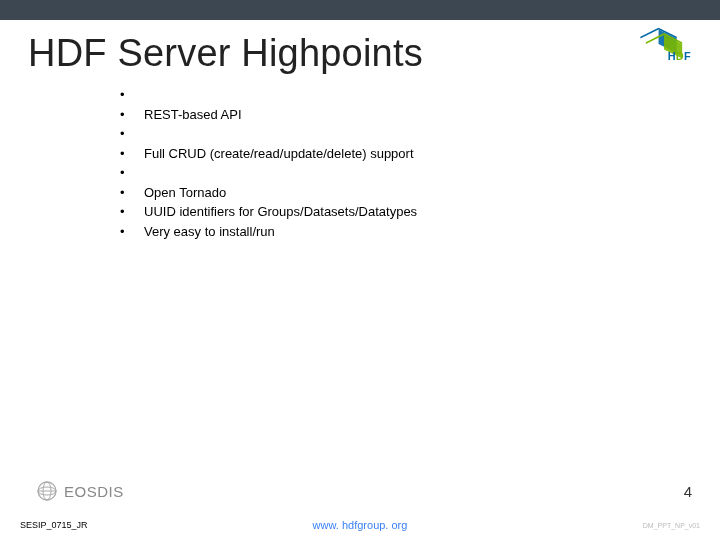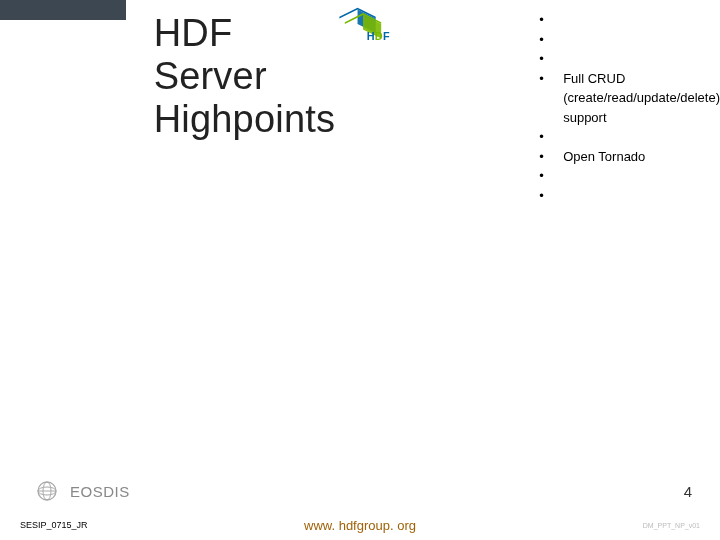--- a/index.html
+++ b/index.html
@@ -1,33 +1,33 @@
 <!DOCTYPE html>
 <html><head>
   <meta charset="utf-8">
   <style>
     * { margin: 0; padding: 0; box-sizing: border-box; }
     html, body { width: 720px; height: 540px; font-family: Arial, Helvetica, sans-serif; background: #fff; overflow: hidden; }
-    .slide { width: 720px; height: 540px; position: relative; display: flex; flex-direction: row; }
+    .slide { width: 720px; height: 540px; position: relative; display: flex; flex-direction: column; }
     .topbar { width: 100%; height: 20px; background: #3d4751; }
     .header-row { display: flex; align-items: flex-start; justify-content: space-between; padding: 12px 28px 0 28px; }
     .title { font-size: 38px; font-weight: 400; color: #222; letter-spacing: 0.2px; }
     .logo { margin-top: -8px; }
     .logo svg { width: 56px; height: 40px; }
     .content { padding: 10px 0 0 120px; }
     .bullets { list-style: none; }
     .bullets li { font-size: 13px; color: #000; line-height: 1.5; display: flex; align-items: flex-start; }
     .bullets li .dot { display: inline-block; width: 24px; flex: 0 0 24px; text-align: left; }
     .footer-row { position: absolute; left: 0; right: 0; bottom: 38px; display: flex; align-items: center; justify-content: space-between; padding: 0 28px 0 36px; }
-    .eosdis { display: flex; align-items: center; gap: 12px; }
+    .eosdis { display: flex; align-items: center; gap: 6px; }
     .eosdis-text { font-size: 15px; font-weight: 500; color: #888; letter-spacing: 0.5px; }
     .pagenum { font-size: 15px; color: #333; }
     .bottom-row { position: absolute; left: 0; right: 0; bottom: 10px; display: flex; align-items: center; justify-content: space-between; padding: 0 20px 0 20px; }
     .sesip { font-size: 9px; color: #000; }
-    .website { font-size: 13px; color: #a16207; position: absolute; left: 50%; transform: translateX(-50%); }
+    .website { font-size: 11px; color: #3b82f6; position: absolute; left: 50%; transform: translateX(-50%); }
     .dmref { font-size: 7px; color: #bbb; }
   </style>
 </head>
 <body>
 
 <div class="slide">
   <div class="topbar"></div>
 
   <div class="header-row">
     <h1 class="title">HDF Server Highpoints</h1>
@@ -44,40 +44,43 @@
     </div>
   </div>
 
   <div class="content">
     <ul class="bullets">
       <li>
           <span class="dot">•</span>
         </li>
       <li>
           <span class="dot">•</span>
+          <span>REST-based API</span>
         </li>
       <li>
           <span class="dot">•</span>
         </li>
       <li>
           <span class="dot">•</span>
           <span>Full CRUD (create/read/update/delete) support</span>
         </li>
       <li>
           <span class="dot">•</span>
         </li>
       <li>
           <span class="dot">•</span>
           <span>Open Tornado</span>
         </li>
       <li>
           <span class="dot">•</span>
+          <span>UUID identifiers for Groups/Datasets/Datatypes</span>
         </li>
       <li>
           <span class="dot">•</span>
+          <span>Very easy to install/run</span>
         </li>
     </ul>
   </div>
 
   <div class="footer-row">
     <div class="eosdis">
       <svg width="22" height="22" viewBox="0 0 22 22">
         <circle cx="11" cy="11" r="9" fill="none" stroke="#aaa" stroke-width="1.3"></circle>
         <ellipse cx="11" cy="11" rx="9" ry="4" fill="none" stroke="#aaa" stroke-width="1"></ellipse>
         <ellipse cx="11" cy="11" rx="4" ry="9" fill="none" stroke="#aaa" stroke-width="1"></ellipse>

